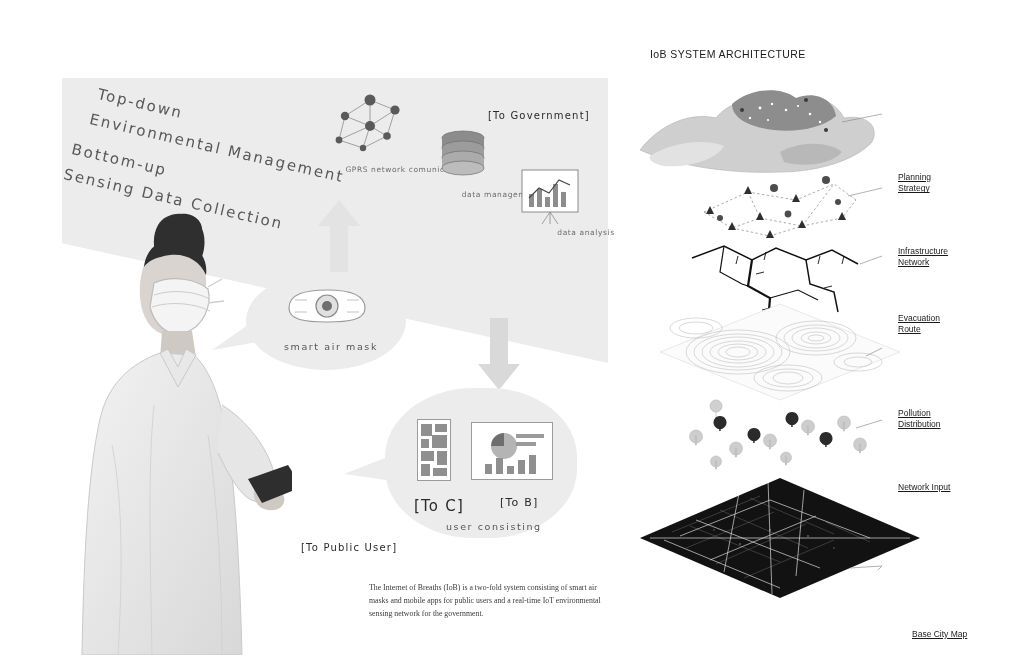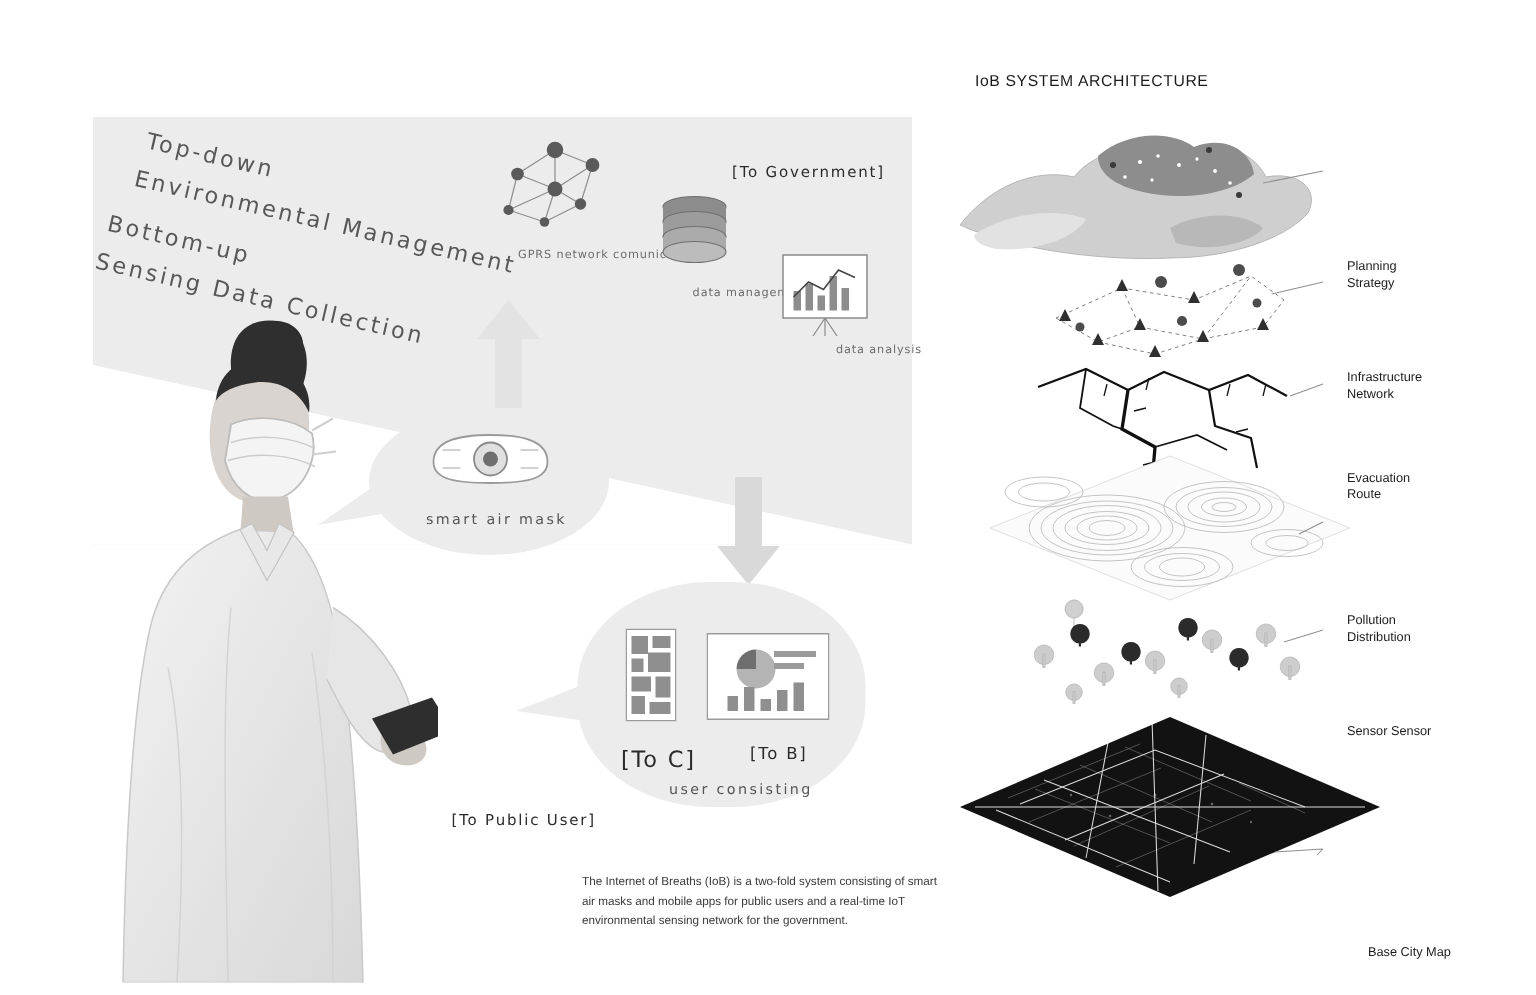--- a/index.html
+++ b/index.html
@@ -112,40 +112,41 @@
     position: absolute;
     font-size: 9.5px;
     color: #555;
     letter-spacing: 1.6px;
     font-family: "DejaVu Sans", sans-serif;
     text-align: center;
   }
 
   #caption-note {
     position: absolute;
-    left: 388px; top: 582px;
+    left: 369px; top: 582px;
     width: 245px;
     font-size: 7.8px;
     line-height: 1.65;
     color: #3a3a3a;
-    font-family: Liberation Sans, sans-serif;
+    font-family: Liberation Serif, serif;
   }
 
   
   #right-panel {
     position: absolute;
     left: 620px; top: 0;
     width: 404px; height: 574px;
   }
   .layer-label {
     position: absolute;
     font-size: 8.5px;
     line-height: 1.35;
     color: #1b1b1b;
     font-family: "Liberation Sans", sans-serif;
+    text-decoration: underline;
   }
   svg { display: block; }
 </style>
 </head>
 <body>
 
 <div id="left-panel">
 
 
   <div id="grey-band"></div>
@@ -483,18 +484,18 @@
   </div>
   <div class="layer-label" style="left:278px;top:313px">
     <span>Evacuation</span><br>
     <span>Route</span>
   </div>
   <div class="layer-label" style="left:278px;top:408px">
     <span>Pollution</span><br>
     <span>Distribution</span>
   </div>
   <div class="layer-label" style="left:278px;top:482px">
-    <span>Sensor Sensor</span>
+    <span>Network Input</span>
   </div>
   <div class="layer-label" style="left:292px;top:629px">
     <span>Base City Map</span>
   </div>
 </div>
 
 </body></html>

